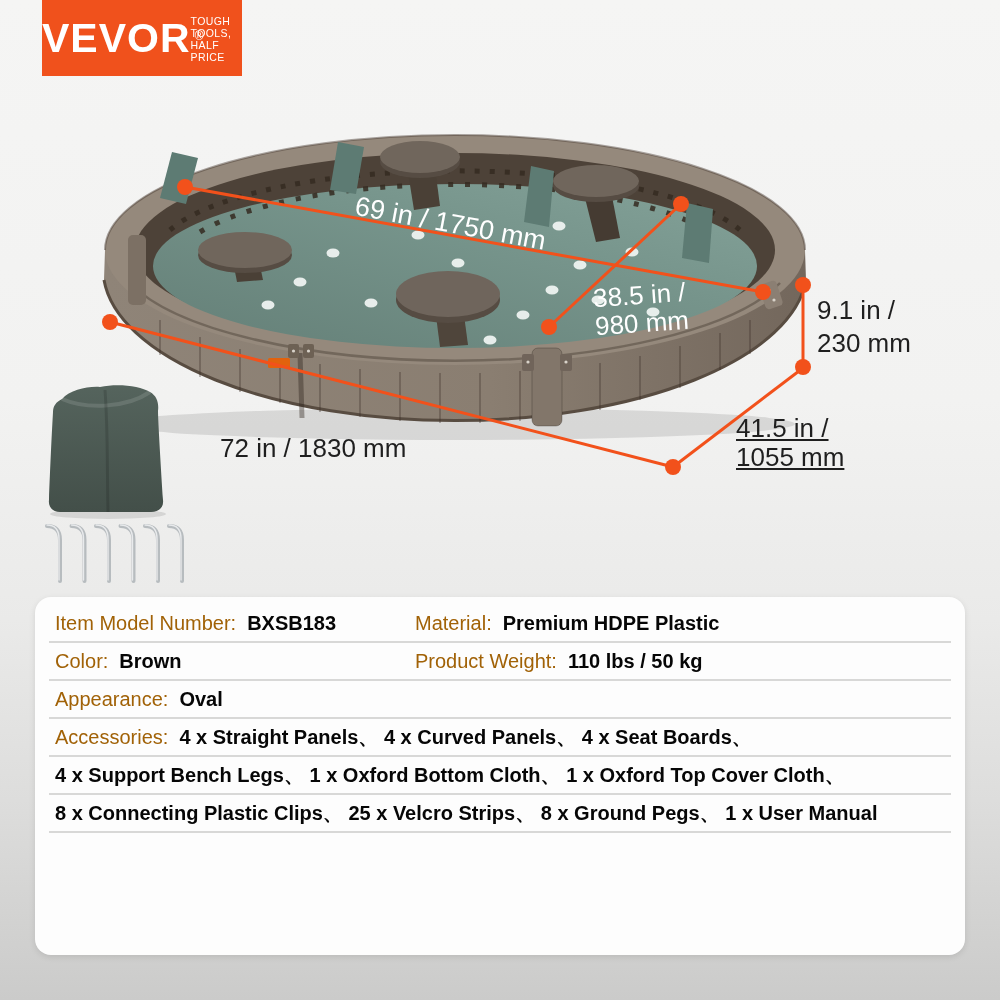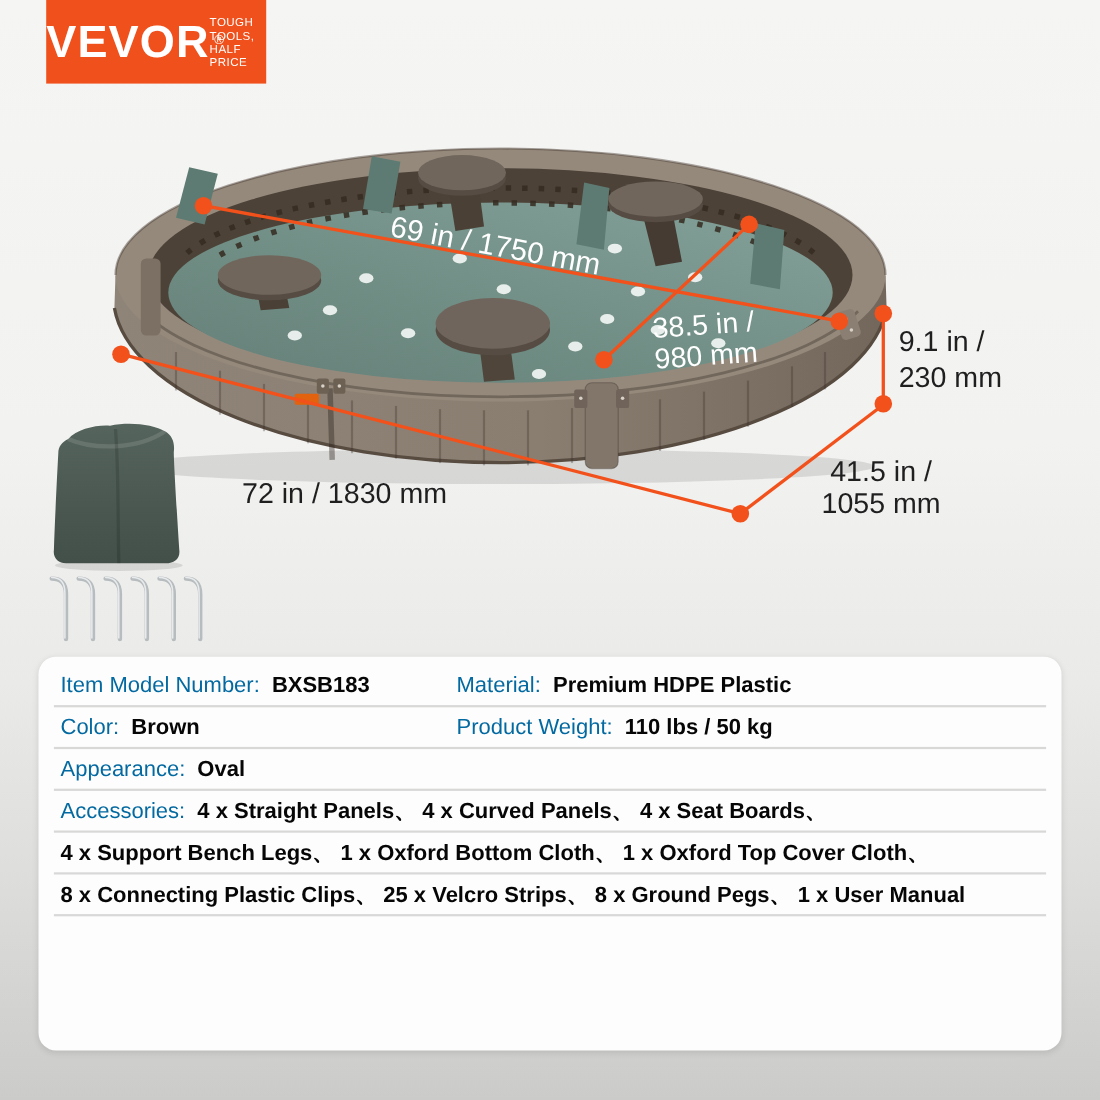--- a/index.html
+++ b/index.html
@@ -18,31 +18,31 @@
   .logo-tagline{font-size:10.5px;font-weight:400;letter-spacing:.4px;margin-top:2px;}
 
   .illus{position:absolute;left:0;top:0;}
 
   .dim{position:absolute;white-space:nowrap;font-size:26px;color:#1f1f1f;}
   .dim-white{color:#ffffff;}
   #dim-inner-length{left:358px;top:191px;font-size:27px;transform:rotate(10.5deg);transform-origin:0 0;}
   #dim-inner-width{left:594px;top:281px;line-height:28px;transform:rotate(-4deg);}
   #dim-height{left:817px;top:294px;line-height:33px;}
   #dim-outer-length{left:220px;top:401px;margin-top:32px;}
-  #dim-outer-width{left:736px;top:414px;width:130px;text-align:center;line-height:29px;}
+  #dim-outer-width{left:736px;top:414px;width:130px;text-align:left;line-height:29px;text-decoration:underline;}
 
   .spec-card{
     position:absolute;left:35px;top:597px;width:930px;height:358px;background:#fdfdfd;
     border-radius:16px;box-shadow:0 2px 6px rgba(0,0,0,.10);
     padding:8px 14px;box-sizing:border-box;
   }
   .spec-row{display:flex;align-items:center;height:36px;border-bottom:2px solid #d8d8d7;padding-left:6px;box-sizing:content-box;}
   .spec-cell{font-size:20px;white-space:nowrap;}
   .spec-cell.fixed{width:360px;flex:0 0 360px;}
-  .lbl{font-weight:400;color:#0369a1;}
+  .lbl{font-weight:400;color:#a16207;}
   .lbl:not(:empty){margin-right:11px;}
   .val{font-weight:700;color:#060606;}
 </style>
 </head>
 <body>
 
 <div class="logo">
   <div class="logo-word">
     <span>VEVOR</span><span class="logo-reg">®</span>
   </div>

